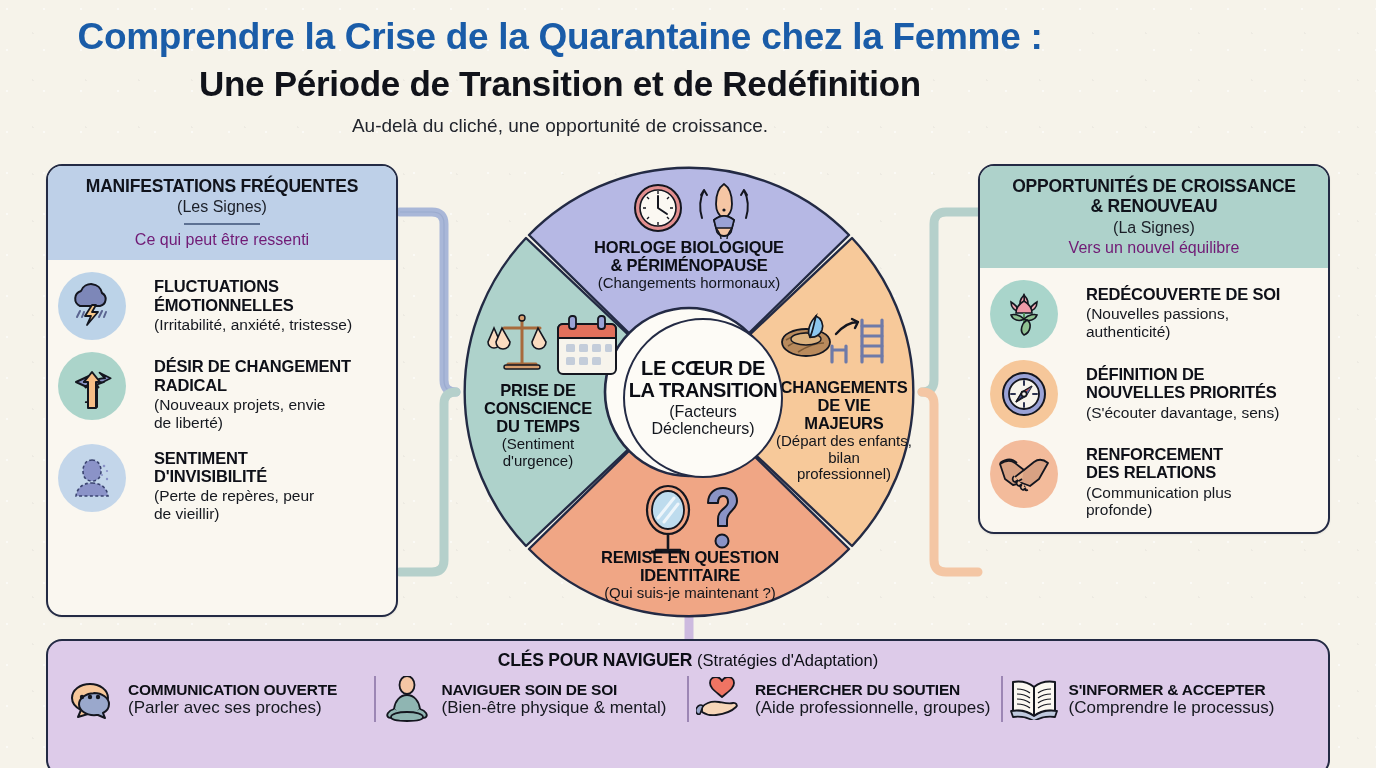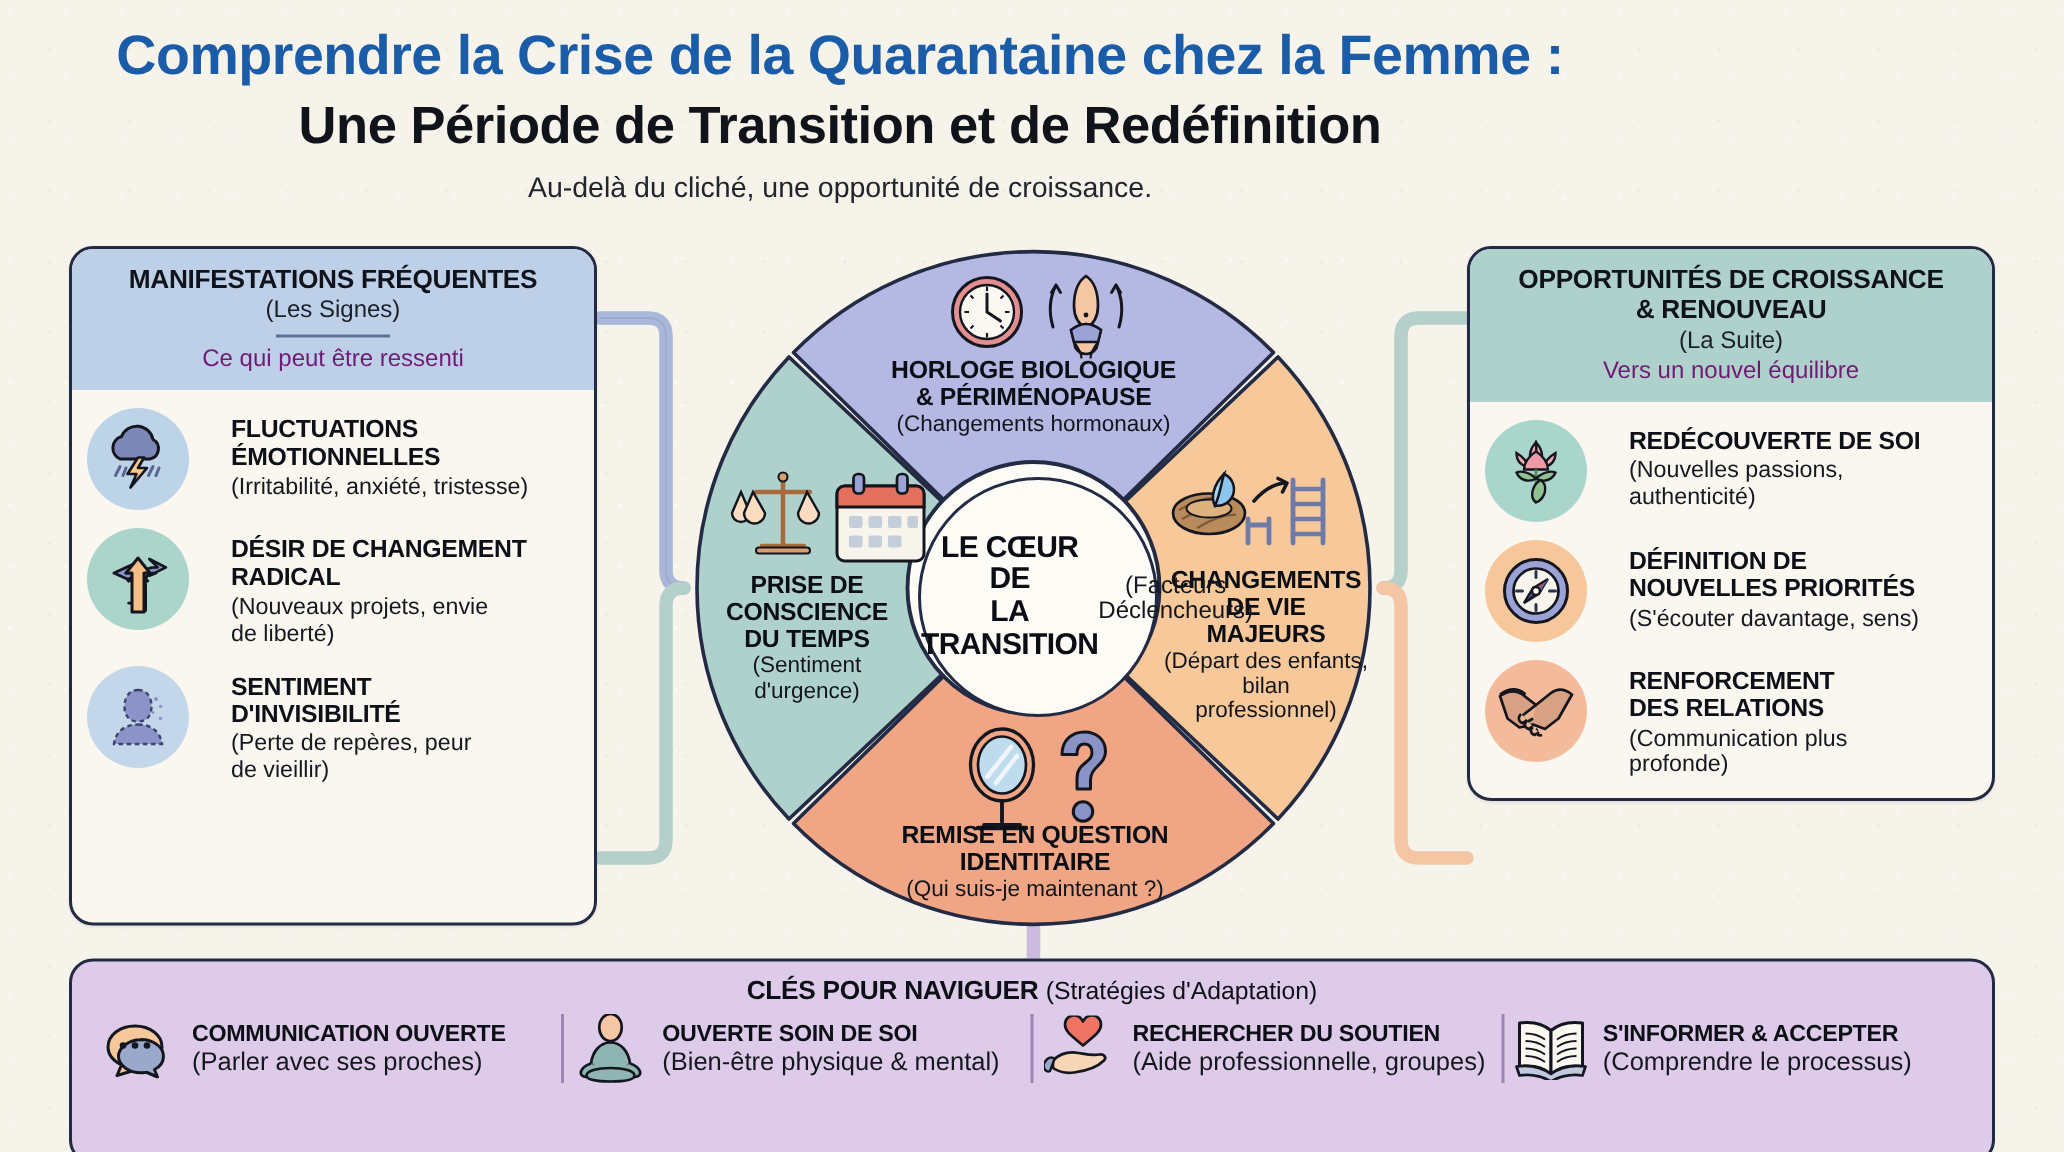--- a/index.html
+++ b/index.html
@@ -78,23 +78,23 @@
   
   #wheel { position:absolute; left:456px; top:166px; width:466px; height:452px; }
   #wheel svg { position:absolute; left:0; top:0; }
   .seg-label { position:absolute; text-align:center; }
   .seg-label .h {
     font-size:16.5px; font-weight:800; color:#0c0e15; line-height:1.1;
     letter-spacing:-0.2px;
   }
   .seg-label .d { font-size:15px; color:#12151c; line-height:1.08; margin-top:1px; }
   .hub {
-    position:absolute; left:156px; top:152px; width:160px; height:160px;
+    position:absolute; left:167px; top:152px; width:160px; height:160px;
     border-radius:50%; background:#fdfbf6; border:2.5px solid #232a44;
-    display:flex; flex-direction:row; align-items:center; justify-content:flex-start;
+    display:flex; flex-direction:column; align-items:center; justify-content:center;
     text-align:center;
   }
   .hub .h { font-size:20px; font-weight:800; color:#0b0d14; line-height:1.08; letter-spacing:-0.4px;}
   .hub .d { font-size:16px; color:#13161d; line-height:1.06; margin-top:3px; }
 
   
   #panel-bottom {
     position:absolute; left:46px; top:639px; width:1284px; height:137px;
     border:2.5px solid #232a44; border-radius:16px; background:#ddcbe9;
   }
@@ -193,21 +193,21 @@
           <div class="d ml">(Perte de repères, peur<br>de vieillir)</div>
         </div>
       </div>
 
     </div>
   </div>
 
   <div class="panel" id="panel-right">
     <div class="panel-head">
       <div class="panel-title ml">OPPORTUNITÉS DE CROISSANCE<br>&amp; RENOUVEAU</div>
-      <div class="panel-sub">(La Suite)</div>
+      <div class="panel-sub">(La Signes)</div>
       <div class="panel-note">Vers un nouvel équilibre</div>
     </div>
     <div class="panel-body">
 
       <div class="item">
         <div class="ic" style="background:#a9d5cb">
           <svg width="54" height="54" viewBox="0 0 54 54">
             <path d="M27 8c4 4 5 9 3 13-2-3-4-4-3-13z" fill="#f0a0ac" stroke="#14161f" stroke-width="1.6"></path>
             <path d="M27 8c-4 4-5 9-3 13 2-3 4-4 3-13z" fill="#f0a0ac" stroke="#14161f" stroke-width="1.6"></path>
             <path d="M14 15c0 6 4 9 8 9-2-4-3-6-8-9z" fill="#f2aab5" stroke="#14161f" stroke-width="1.6"></path>
@@ -405,21 +405,21 @@
       <div class="strat">
         <div class="sic">
           <svg width="44" height="46" viewBox="0 0 44 46">
             <ellipse cx="22" cy="9" rx="7.5" ry="9" fill="#f5c6a4" stroke="#14161f" stroke-width="1.8"></ellipse>
             <path d="M22 19c7 0 12 6 13 14l-4 5H13l-4-5c1-8 6-14 13-14z" fill="#8fb5b2" stroke="#14161f" stroke-width="1.8"></path>
             <path d="M9 33c-6 2-8 6-6 8 3 3 10-2 14-3M35 33c6 2 8 6 6 8-3 3-10-2-14-3" fill="#8fb5b2" stroke="#14161f" stroke-width="1.8"></path>
             <path d="M6 41c0-3 7-5 16-5s16 2 16 5-7 4-16 4-16-1-16-4z" fill="#8fb5b2" stroke="#14161f" stroke-width="1.8"></path>
           </svg>
         </div>
         <div class="stx">
-          <div class="h">OUVERTE SOIN DE SOI</div>
+          <div class="h">NAVIGUER SOIN DE SOI</div>
           <div class="d">(Bien-être physique &amp; mental)</div>
         </div>
       </div>
 
       <div class="strat">
         <div class="sic">
           <svg width="48" height="44" viewBox="0 0 48 44">
             <path d="M26 20c-7-6-12-9-12-14 0-4 3-6 6-6 3 0 5 2 6 4 1-2 3-4 6-4 3 0 6 2 6 6 0 5-5 8-12 14z" fill="#ef7463" stroke="#14161f" stroke-width="1.8" stroke-linejoin="round"></path>
             <path d="M6 30c5-5 11-6 17-5 4 .6 9 2 14 1 3-.4 5 2 3 4-4 4-12 7-20 8-6 .8-11-1-14-3z" fill="#f7d6b8" stroke="#14161f" stroke-width="1.8" stroke-linejoin="round"></path>
             <path d="M0 32c2-4 5-5 7-3l-3 8c-2 1-5-1-4-5z" fill="#9aa8cc" stroke="#14161f" stroke-width="1.6"></path>

